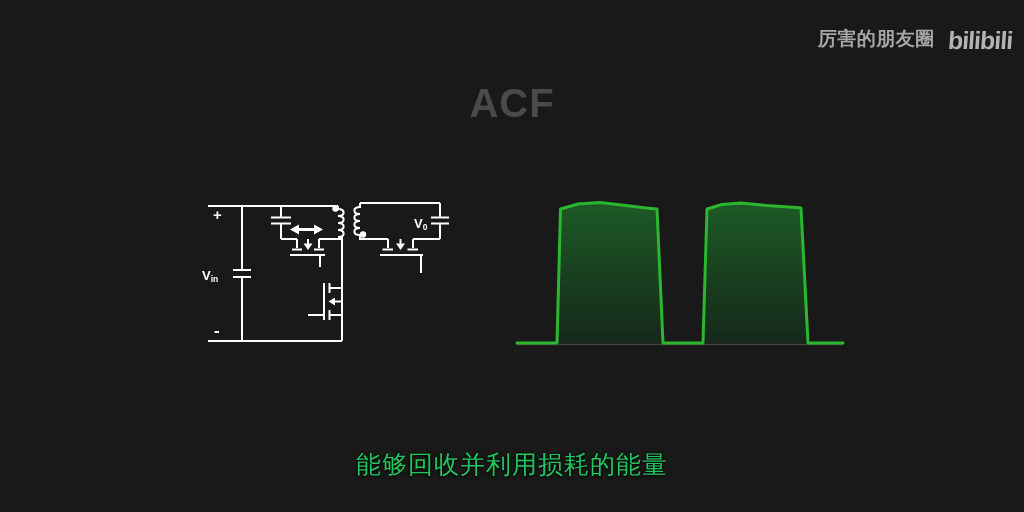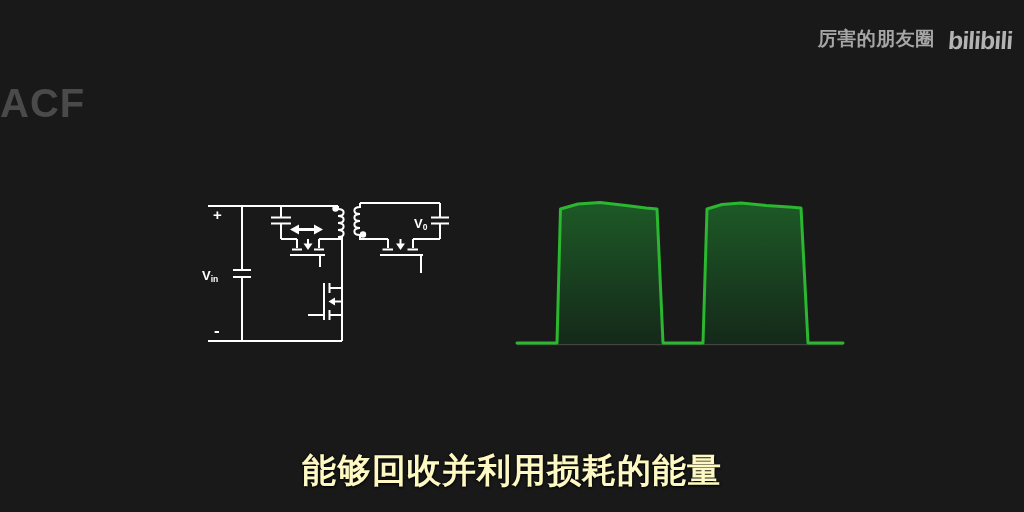--- a/index.html
+++ b/index.html
@@ -15,27 +15,27 @@
   }
   .watermark{
     color:#a6a6a6;font-size:19px;font-weight:700;letter-spacing:.5px;
   }
   .logo{
     color:#b3b3b3;font-size:25px;font-weight:800;
     letter-spacing:-1px;transform:skewX(-4deg);
   }
   .title{
     position:absolute;top:81px;left:0;width:100%;
-    text-align:left;color:#4a4a4a;
+    text-align:center;color:#4a4a4a;
     font-size:40px;font-weight:700;letter-spacing:1px;
   }
   .subtitle{
     position:absolute;top:448px;left:0;width:100%;
-    text-align:center;color:#fef9c3;
-    font-size:34px;font-weight:700;letter-spacing:1px;
+    text-align:center;color:#22c55e;
+    font-size:25px;font-weight:400;letter-spacing:1px;
     text-shadow:0 1px 3px rgba(0,0,0,.9),0 0 2px rgba(0,0,0,.8);
   }
   svg{position:absolute;display:block;}
   #circuit-svg{left:195px;top:190px;}
   #waveform-svg{left:505px;top:190px;}
   .wire{stroke:#ffffff;stroke-width:2;fill:none;}
   .wire-thick{stroke:#ffffff;stroke-width:3;fill:none;}
   .whitefill{fill:#ffffff;stroke:none;}
   .clabel{fill:#ffffff;font-weight:700;font-family:"Liberation Sans","DejaVu Sans",sans-serif;}
 </style>

